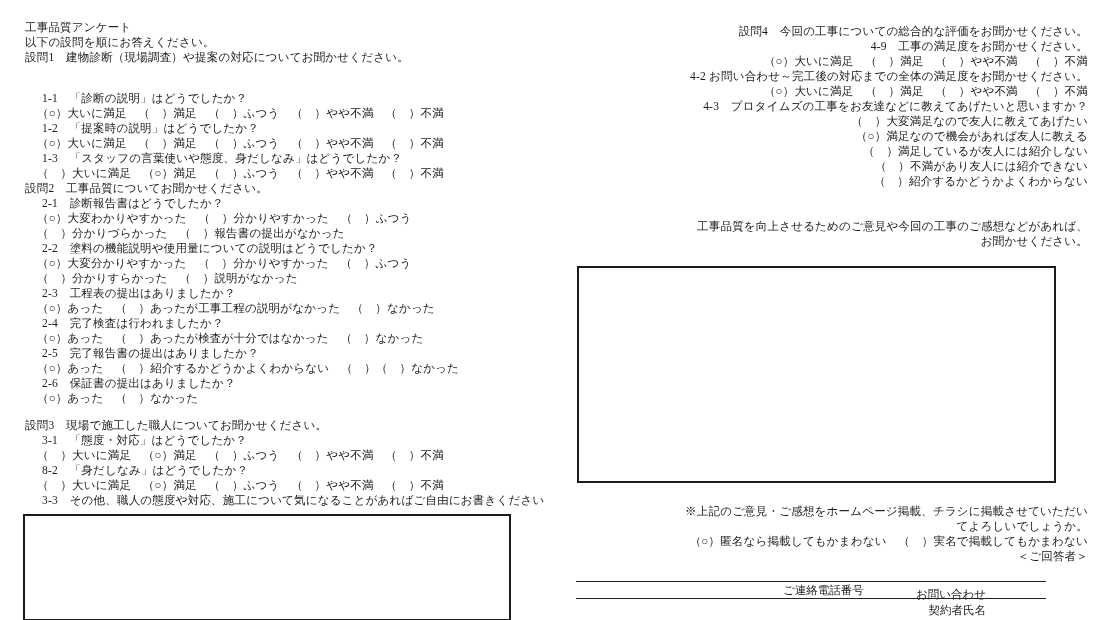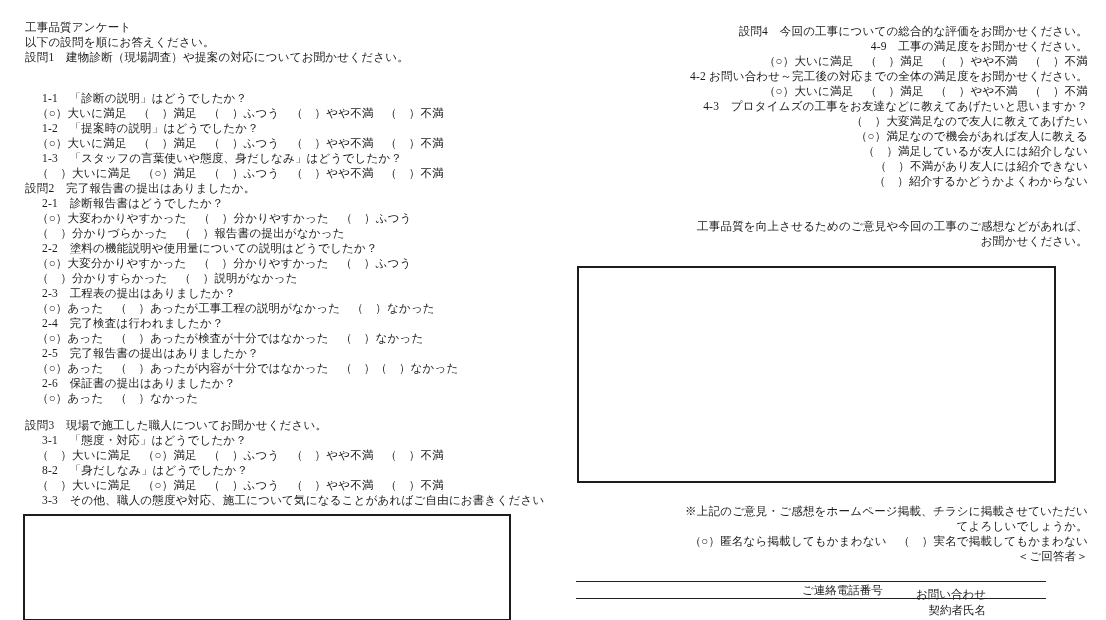--- a/index.html
+++ b/index.html
@@ -57,52 +57,52 @@
   #publish-note { margin-top: 21px; }
   .field-row {
     position: relative;
     margin-left: -2px;
     width: 470px;
     border-bottom: 1.5px solid #222222;
     white-space: pre;
   }
   #address-row { height: 17px; line-height: 17px; margin-top: 0px; }
   #name-phone-row { height: 16px; line-height: 16px; }
-  .phone-label { position: absolute; left: 207px; top: 0; margin-left: 19px; }
+  .phone-label { position: absolute; left: 207px; top: 0; }
   .fill-space { display: inline-block; min-width: 60px; height: 100%; }
 </style>
 </head>
 <body>
 
 <div id="left-col" class="col">
   <div class="line">工事品質アンケート</div>
   <div class="line">以下の設問を順にお答えください。</div>
   <div class="line">設問1　建物診断（現場調査）や提案の対応についてお聞かせください。</div>
   <div class="spacer-a"></div>
 
   <div class="line ind-q">1-1　「診断の説明」はどうでしたか？</div>
   <div class="line ind-o">（○）大いに満足　（　）満足　（　）ふつう　（　）やや不満　（　）不満</div>
   <div class="line ind-q">1-2　「提案時の説明」はどうでしたか？</div>
   <div class="line ind-o">（○）大いに満足　（　）満足　（　）ふつう　（　）やや不満　（　）不満</div>
   <div class="line ind-q">1-3　「スタッフの言葉使いや態度、身だしなみ」はどうでしたか？</div>
   <div class="line ind-o">（　）大いに満足　（○）満足　（　）ふつう　（　）やや不満　（　）不満</div>
 
-  <div class="line">設問2　完了報告書の提出はありましたか。</div>
+  <div class="line">設問2　工事品質についてお聞かせください。</div>
   <div class="line ind-q">2-1　診断報告書はどうでしたか？</div>
   <div class="line ind-o">（○）大変わかりやすかった　（　）分かりやすかった　（　）ふつう</div>
   <div class="line ind-o">（　）分かりづらかった　（　）報告書の提出がなかった</div>
   <div class="line ind-q">2-2　塗料の機能説明や使用量についての説明はどうでしたか？</div>
   <div class="line ind-o">（○）大変分かりやすかった　（　）分かりやすかった　（　）ふつう</div>
   <div class="line ind-o">（　）分かりすらかった　（　）説明がなかった</div>
   <div class="line ind-q">2-3　工程表の提出はありましたか？</div>
   <div class="line ind-o">（○）あった　（　）あったが工事工程の説明がなかった　（　）なかった</div>
   <div class="line ind-q">2-4　完了検査は行われましたか？</div>
   <div class="line ind-o">（○）あった　（　）あったが検査が十分ではなかった　（　）なかった</div>
   <div class="line ind-q">2-5　完了報告書の提出はありましたか？</div>
-  <div class="line ind-o">（○）あった　（　）あったが内容が十分ではなかった　（　）（　）なかった</div>
+  <div class="line ind-o">（○）あった　（　）紹介するかどうかよくわからない　（　）（　）なかった</div>
   <div class="line ind-q">2-6　保証書の提出はありましたか？</div>
   <div class="line ind-o">（○）あった　（　）なかった</div>
 
   <div class="spacer-b"></div>
   <div class="line">設問3　現場で施工した職人についてお聞かせください。</div>
   <div class="line ind-q">3-1　「態度・対応」はどうでしたか？</div>
   <div class="line ind-o">（　）大いに満足　（○）満足　（　）ふつう　（　）やや不満　（　）不満</div>
   <div class="line ind-q">8-2　「身だしなみ」はどうでしたか？</div>
   <div class="line ind-o">（　）大いに満足　（○）満足　（　）ふつう　（　）やや不満　（　）不満</div>
   <div class="line ind-q">3-3　その他、職人の態度や対応、施工について気になることがあればご自由にお書きください</div>

